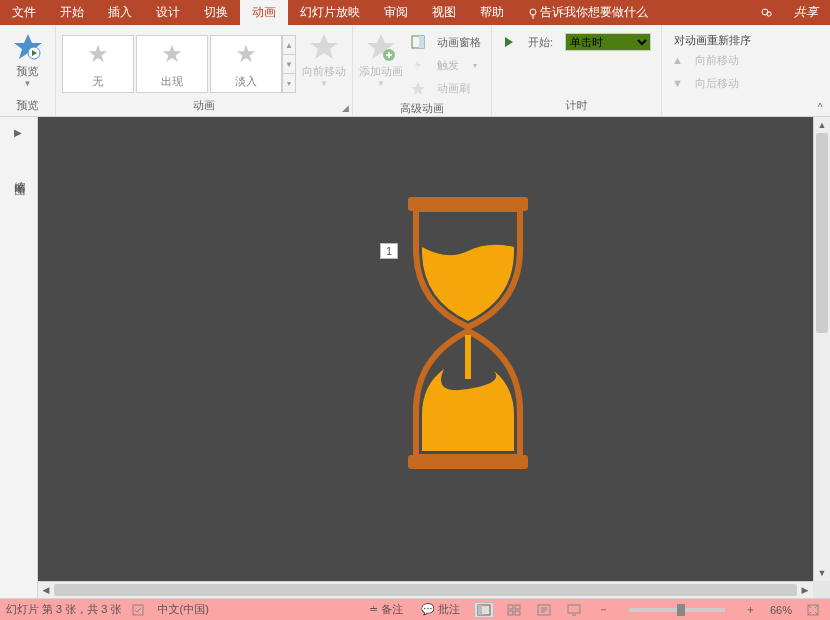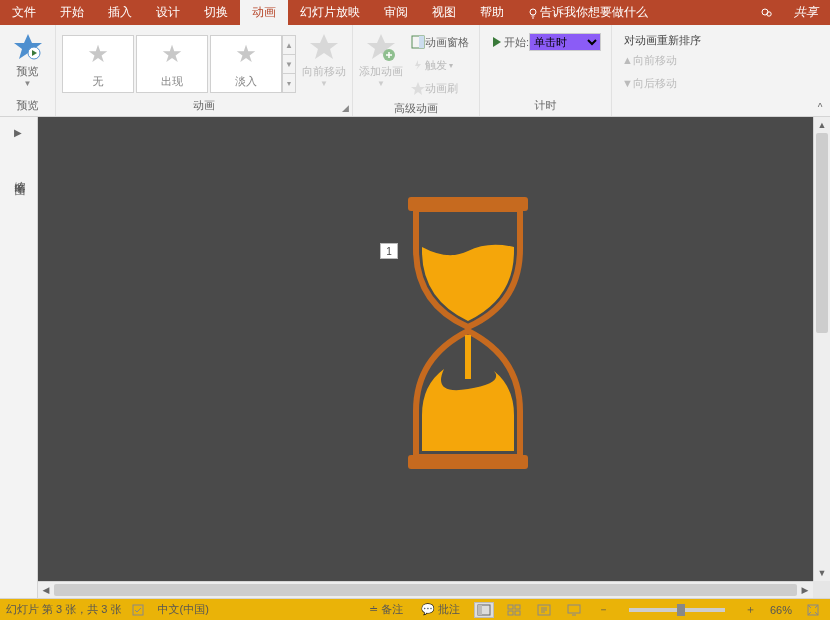--- a/index.html
+++ b/index.html
@@ -27,24 +27,24 @@
 
 .gallery { display: flex; gap: 2px; padding-top: 6px; }
 .gal-item { width: 72px; height: 58px; border: 1px solid #d0d0d0; background: #fff; display: flex; flex-direction: column; align-items: center; justify-content: center; gap: 6px; cursor: pointer; }
 .gal-item .star { font-size: 24px; color: #c8c8c8; }
 .gal-item .lbl { font-size: 11px; color: #888; }
 .gal-scroll { width: 14px; height: 58px; margin-top: 6px; border: 1px solid #d0d0d0; display: flex; flex-direction: column; }
 .gal-scroll div { flex: 1; display: flex; align-items: center; justify-content: center; font-size: 8px; color: #999; border-bottom: 1px solid #d0d0d0; cursor: pointer; }
 .gal-scroll div:last-child { border-bottom: none; }
 
 .stack { display: flex; flex-direction: column; gap: 1px; padding-top: 2px; }
-.stack-row { display: flex; align-items: center; height: 22px; gap: 0; font-size: 11px; color: #666; padding: 0 4px; white-space: nowrap; }
+.stack-row { display: flex; align-items: center; height: 22px; gap: 12px; font-size: 11px; color: #666; padding: 0 4px; white-space: nowrap; }
 .stack-row.disabled { color: #bbb; }
 .stack-row input { width: 58px; height: 18px; border: 1px solid #ccc; font-size: 11px; padding: 0 3px; }
-.stack-row select { width: 72px; height: 18px; border: 1px solid #ccc; font-size: 11px; background: #8b5cf6; }
+.stack-row select { width: 86px; height: 18px; border: 1px solid #ccc; font-size: 11px; background: #4d7c0f; }
 .stack-row .ic { width: 14px; height: 14px; display: inline-flex; align-items: center; justify-content: center; }
 .stack-title { font-size: 11px; color: #444; padding: 2px 6px 0; }
 
 .collapse-btn { position: absolute; right: 4px; bottom: 3px; width: 12px; height: 12px; font-size: 10px; color: #666; cursor: pointer; display: flex; align-items: center; justify-content: center; }
 
 
 .workspace { flex: 1; display: flex; position: relative; background: #e6e6e6; overflow: hidden; }
 .thumb-pane { width: 38px; background: #f3f3f3; border-right: 1px solid #d4d4d4; position: relative; }
 .thumb-toggle { position: absolute; top: 10px; left: 14px; font-size: 10px; color: #666; cursor: pointer; }
 .thumb-label { position: absolute; top: 55px; left: 12px; writing-mode: vertical-rl; font-size: 11px; color: #555; letter-spacing: 2px; }
@@ -62,21 +62,21 @@
 
 .hourglass { position: absolute; left: 370px; top: 80px; }
 .cap { width: 120px; height: 14px; background: #c66a1f; border-radius: 3px; }
 .cap.top { margin-bottom: -2px; }
 .cap.bot { margin-top: -2px; }
 .bulb { position: relative; width: 120px; height: 120px; }
 .bulb svg { position: absolute; left: 0; top: 0; }
 .anim-tag { position: absolute; left: -28px; top: 46px; width: 18px; height: 16px; background: #fff; border: 1px solid #bbb; font-size: 10px; display: flex; align-items: center; justify-content: center; color: #444; }
 
 
-.status { height: 22px; background: #eab308; border-top: 1px solid #d4d4d4; display: flex; align-items: center; font-size: 11px; color: #555; padding: 0 6px; gap: 10px; }
+.status { height: 22px; background: #fca5a5; border-top: 1px solid #d4d4d4; display: flex; align-items: center; font-size: 11px; color: #555; padding: 0 6px; gap: 10px; }
 .status .spacer { flex: 1; }
 .status .vb { width: 20px; height: 16px; display: flex; align-items: center; justify-content: center; border: 1px solid transparent; cursor: pointer; }
 .status .vb.active { background: #ddd; border-color: #bbb; }
 .status .zoom-slider { width: 96px; height: 4px; background: #ccc; position: relative; margin: 0 6px; }
 .status .zoom-slider .zthumb { position: absolute; width: 8px; height: 12px; background: #888; top: -4px; left: 48px; }
 .status .sbtn { cursor: pointer; padding: 0 4px; }
 
 
 svg { display: block; }
 </style>

